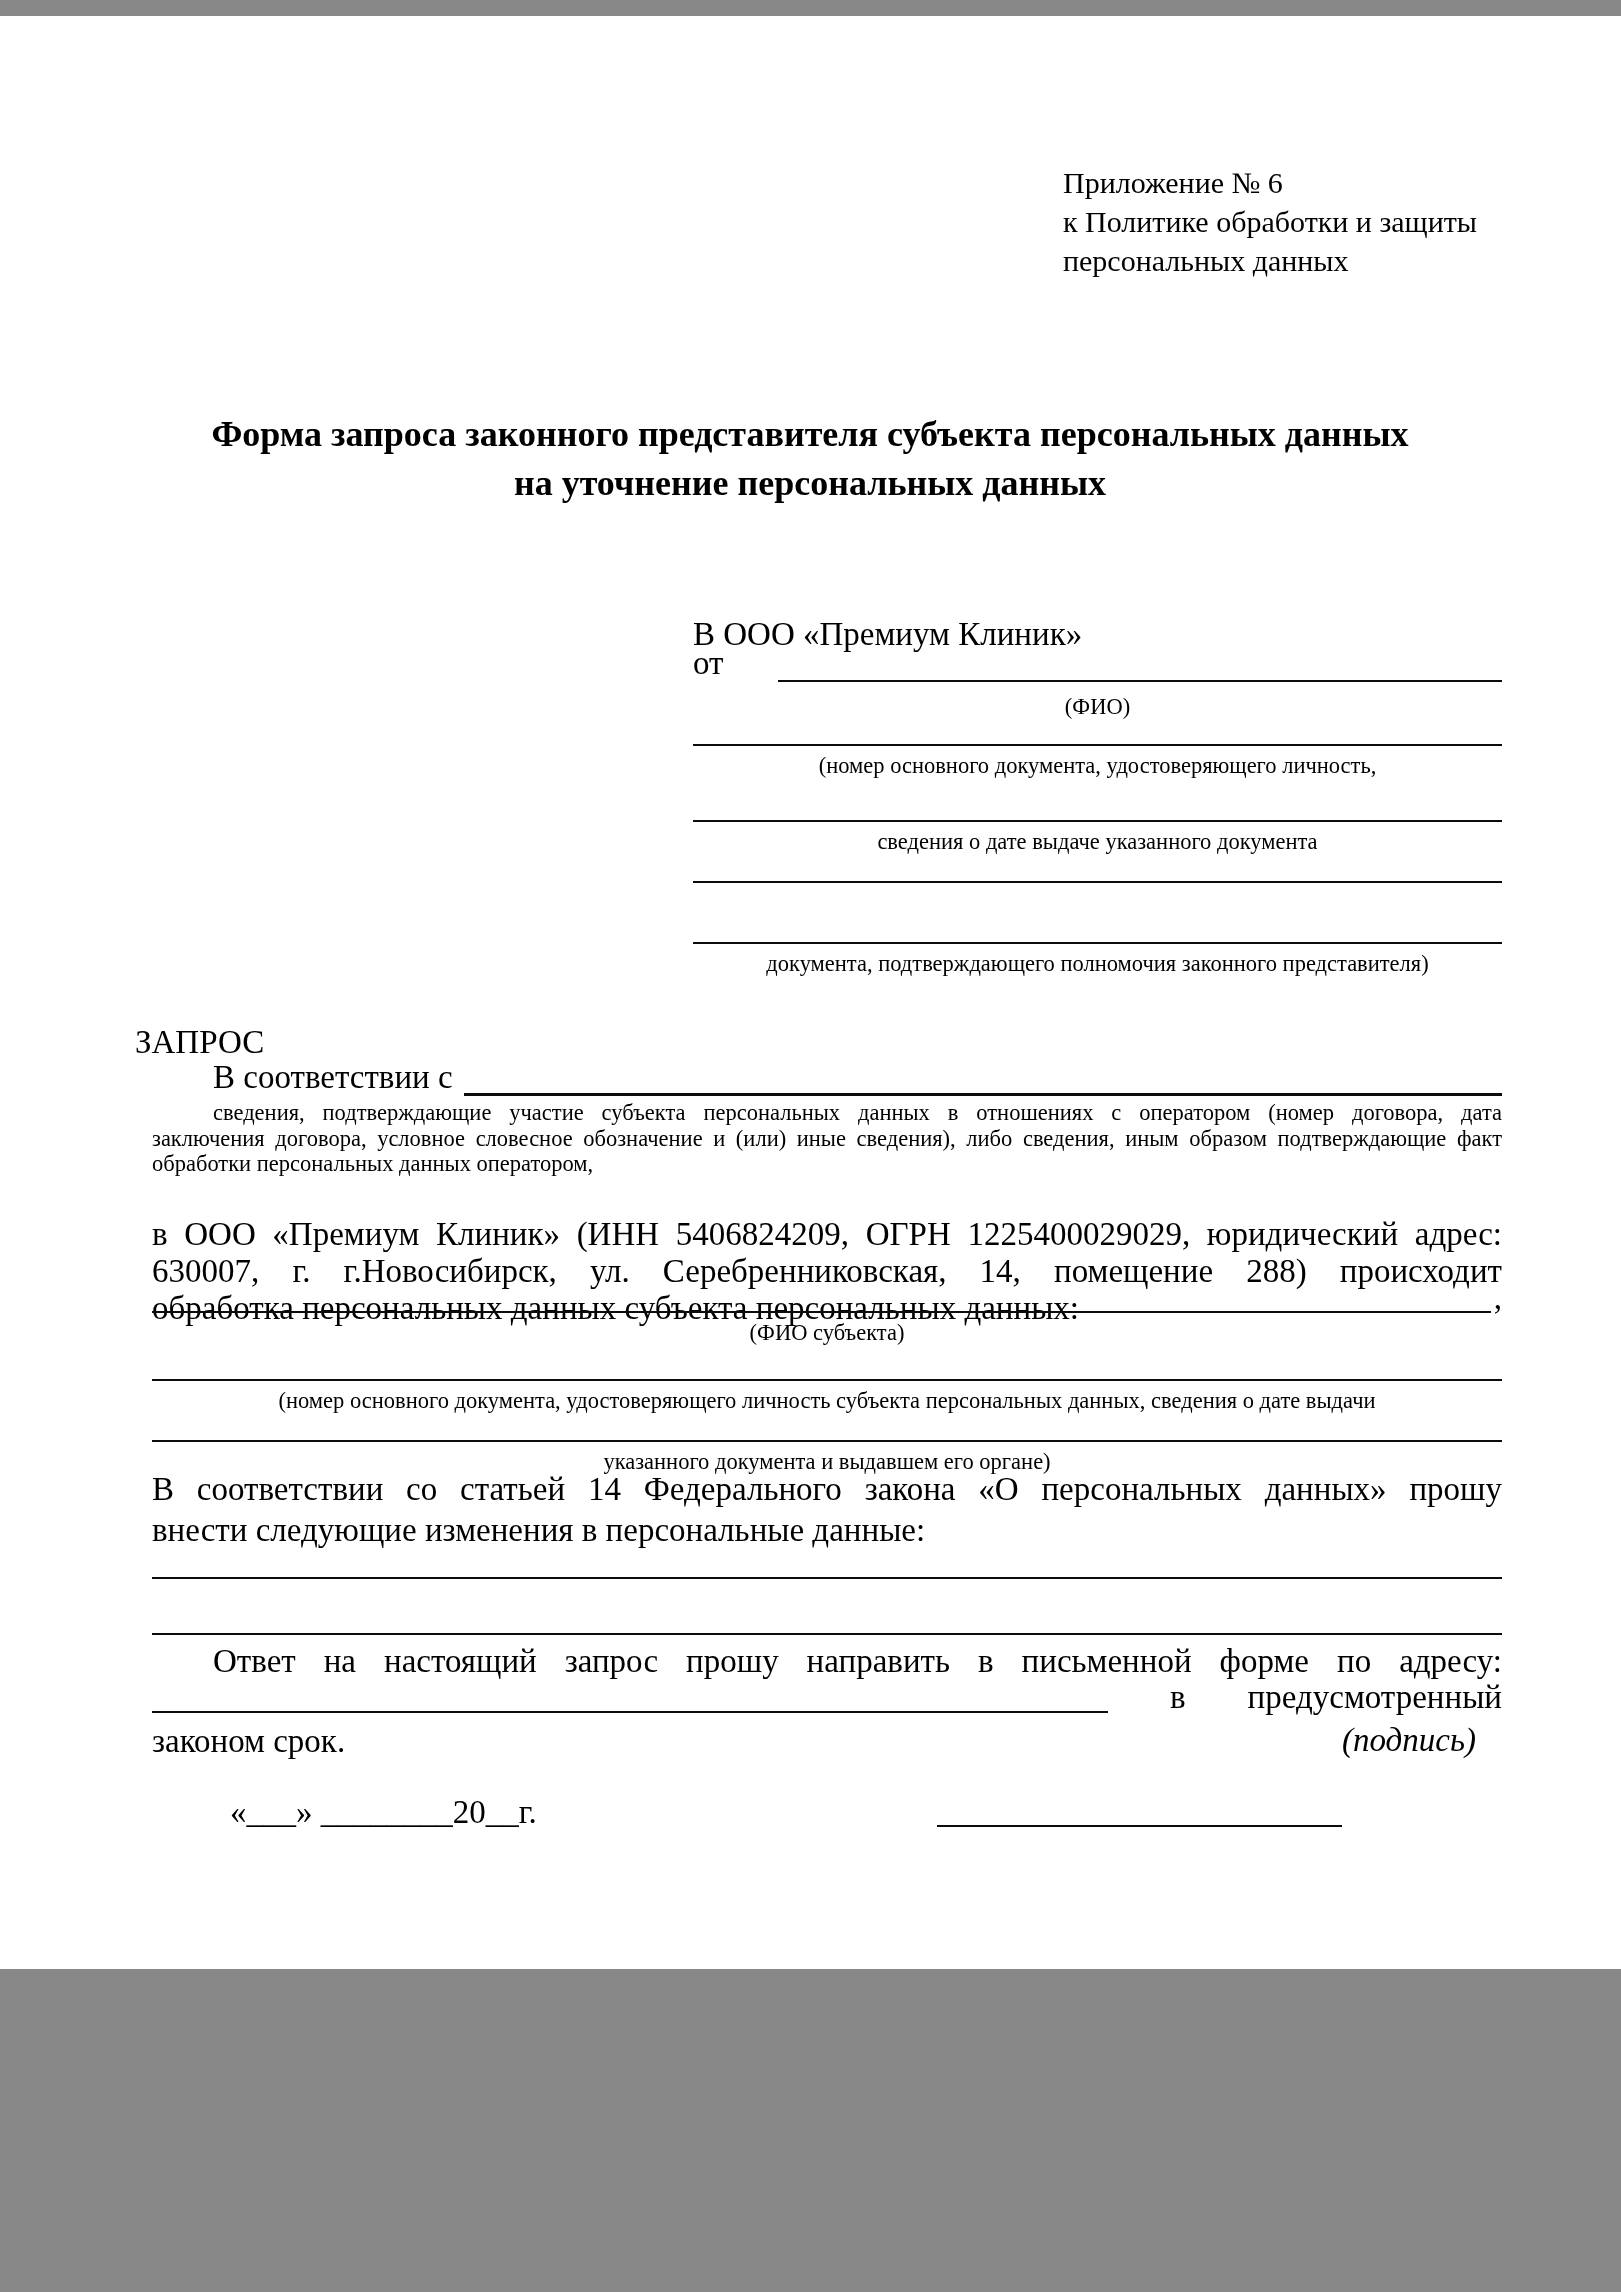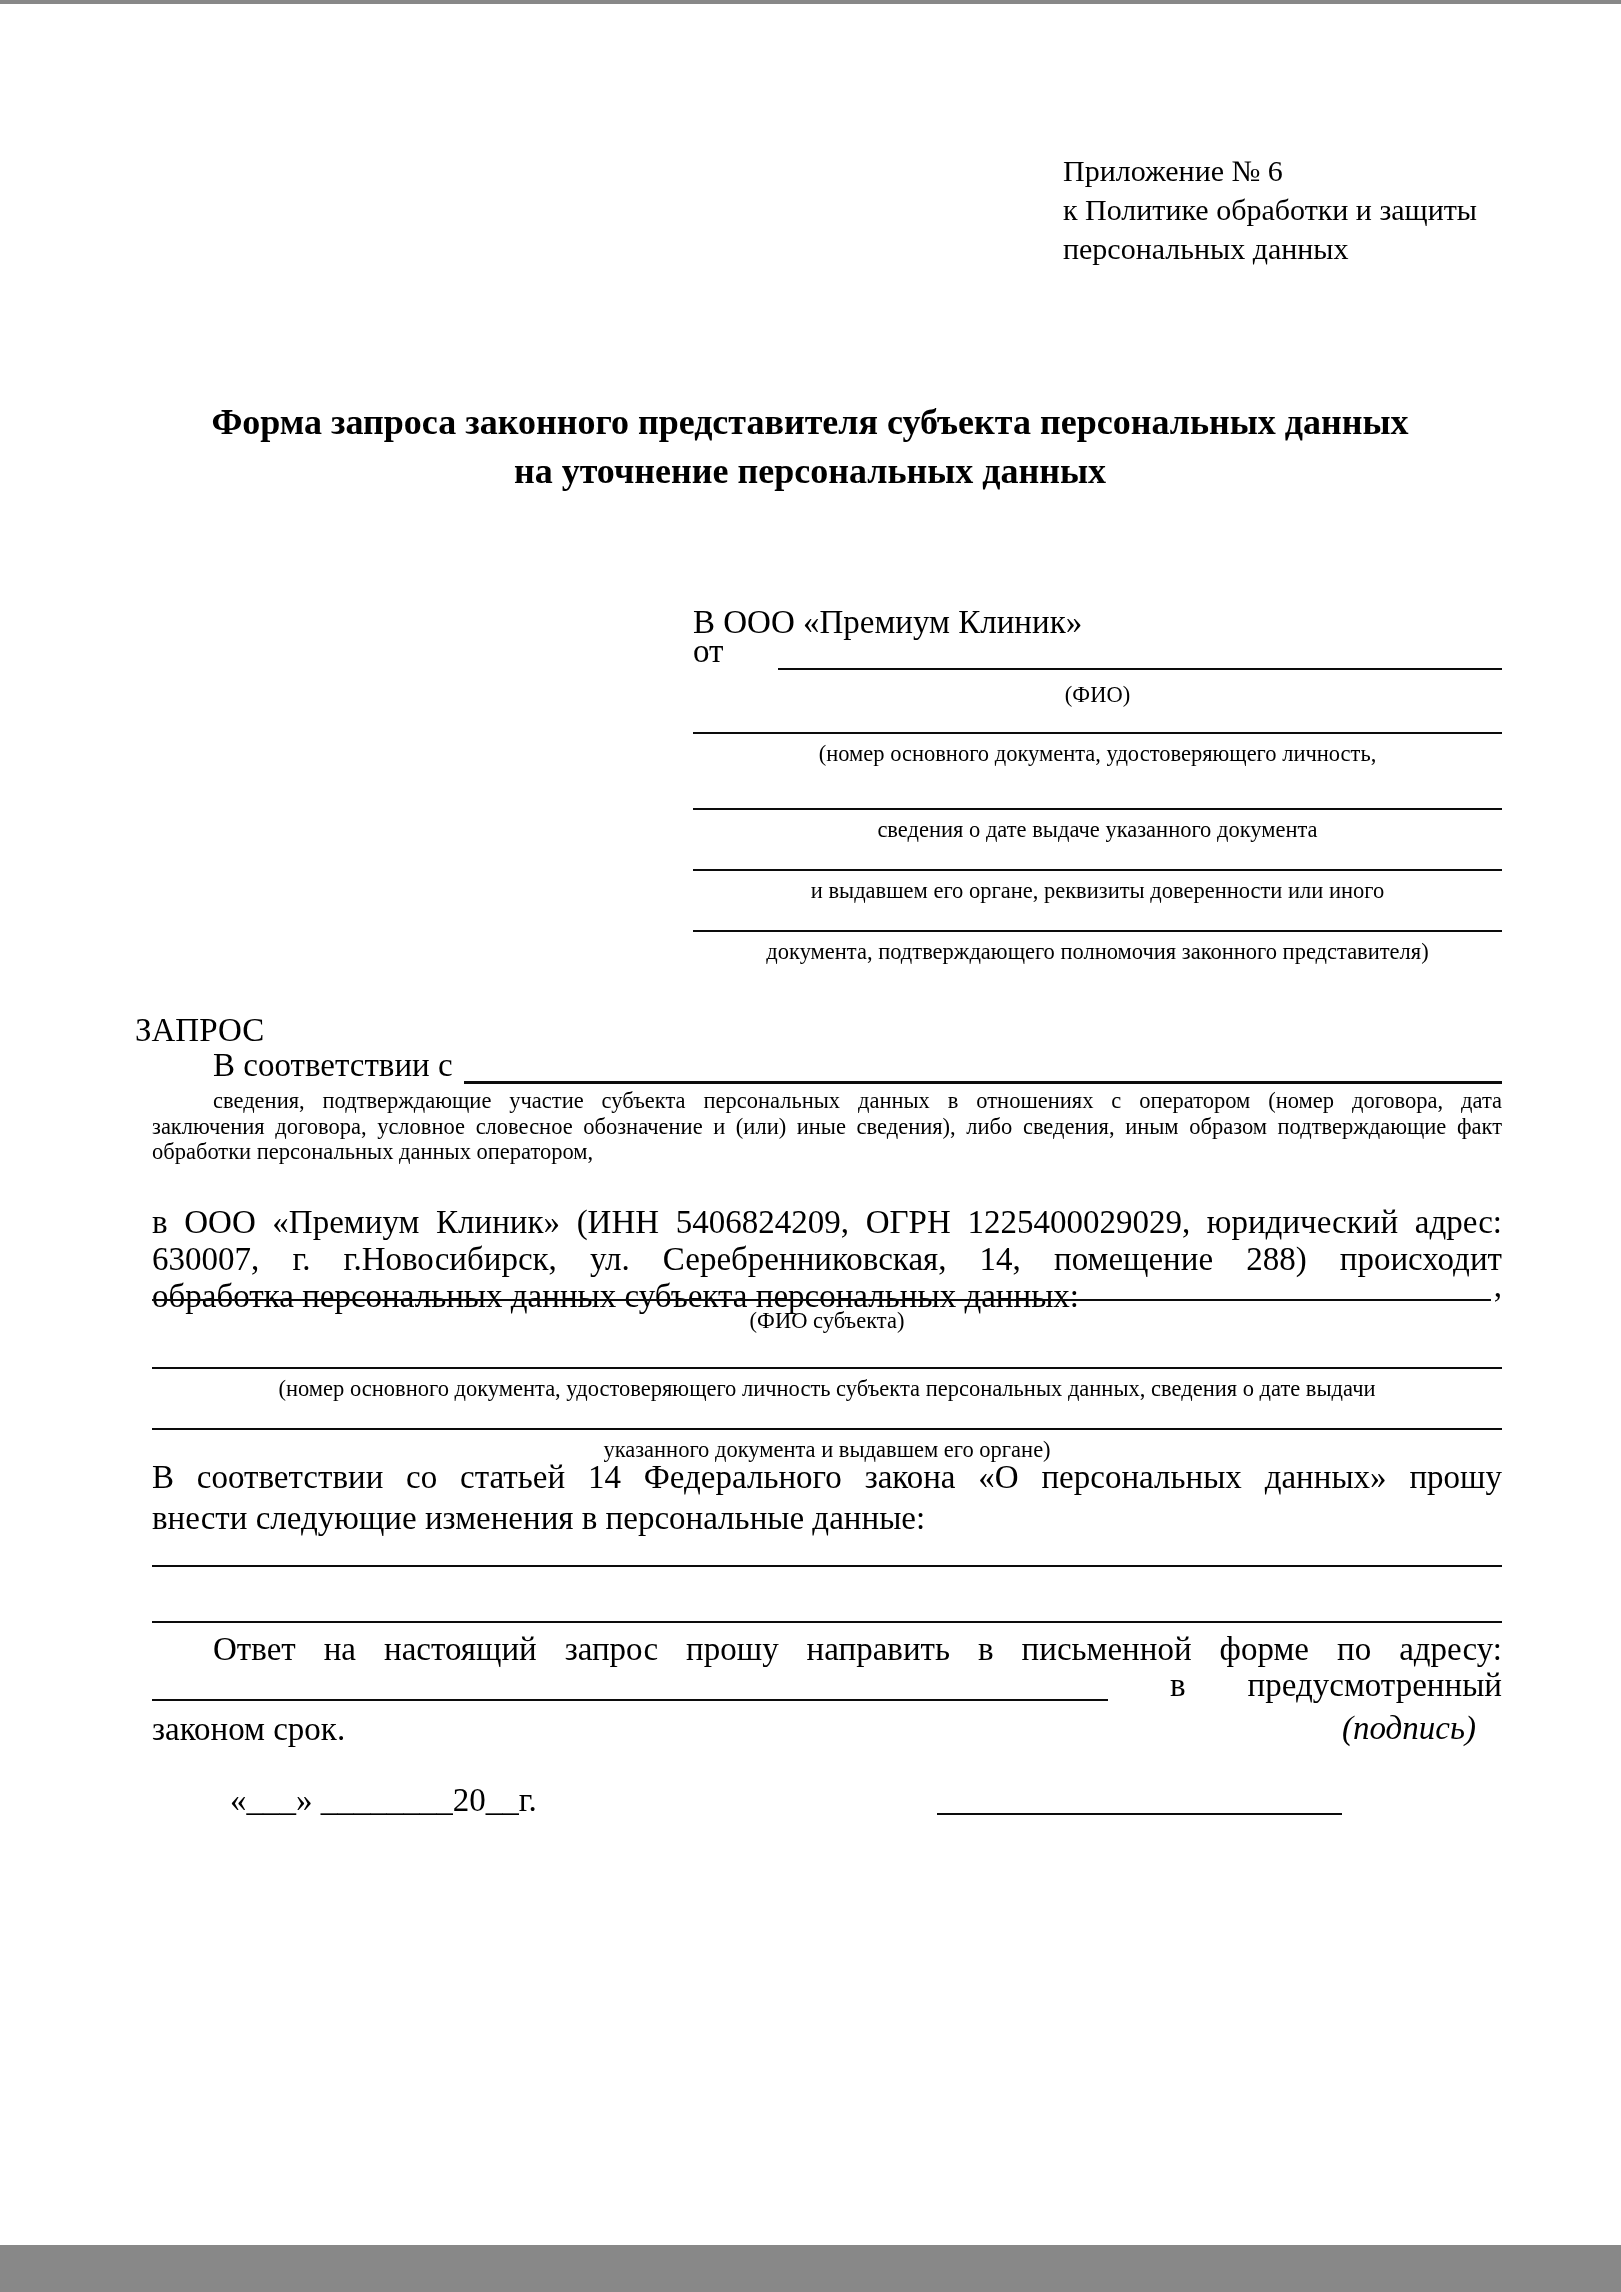--- a/index.html
+++ b/index.html
@@ -1,20 +1,20 @@
 <!DOCTYPE html>
 <html><head>
 <meta charset="utf-8">
 <style>
   html, body { margin: 0; padding: 0; background: #888; }
   .page {
     position: relative;
     width: 1621px;
-    height: 2241px;
-    margin: 4px auto;
+    height: 1953px;
+    margin: 16px auto;
     background: #ffffff;
     color: #000;
     font-family: "Liberation Serif", "DejaVu Serif", serif;
     overflow: hidden;
   }
   .abs { position: absolute; }
 
   
   .body-text { font-size: 33px; line-height: 37px; }
   .caption   { font-size: 22.5px; line-height: 25.5px; text-align: center; }
@@ -56,21 +56,20 @@
   </div>
   <div class="abs caption" style="left:693px; top:678px; width:809px;">(ФИО)</div>
 
   <div class="abs rule" style="left:693px; top:728px; width:809px;"></div>
   <div class="abs caption" style="left:693px; top:737px; width:809px;">(номер основного документа, удостоверяющего личность,</div>
 
   <div class="abs rule" style="left:693px; top:804px; width:809px;"></div>
   <div class="abs caption" style="left:693px; top:813px; width:809px;">сведения о дате выдаче указанного документа</div>
 
   <div class="abs rule" style="left:693px; top:865px; width:809px;"></div>
-  <div class="abs caption" style="left:693px; top:874px; width:809px;">и выдавшем его органе, реквизиты доверенности или иного</div>
 
   <div class="abs rule" style="left:693px; top:926px; width:809px;"></div>
   <div class="abs caption" style="left:693px; top:935px; width:809px;">документа, подтверждающего полномочия законного представителя)</div>
 
   <div class="abs body-text center" style="left:135px; top:1008px; width:1350px;">ЗАПРОС</div>
 
   <div class="abs flex-row" style="left:152px; top:1045px; width:1350px; height:35px;">
     <span style="width:61px;"></span>
     <span class="body-text">В соответствии с</span>
     <span class="fill-line" style="margin-left:11.8px; border-bottom-width:3.9px;"></span>

